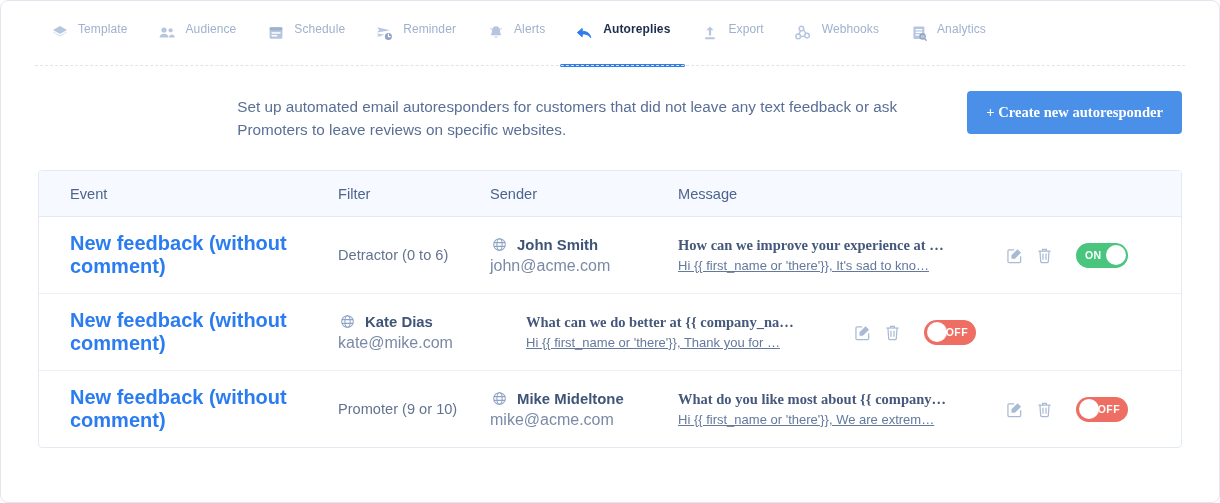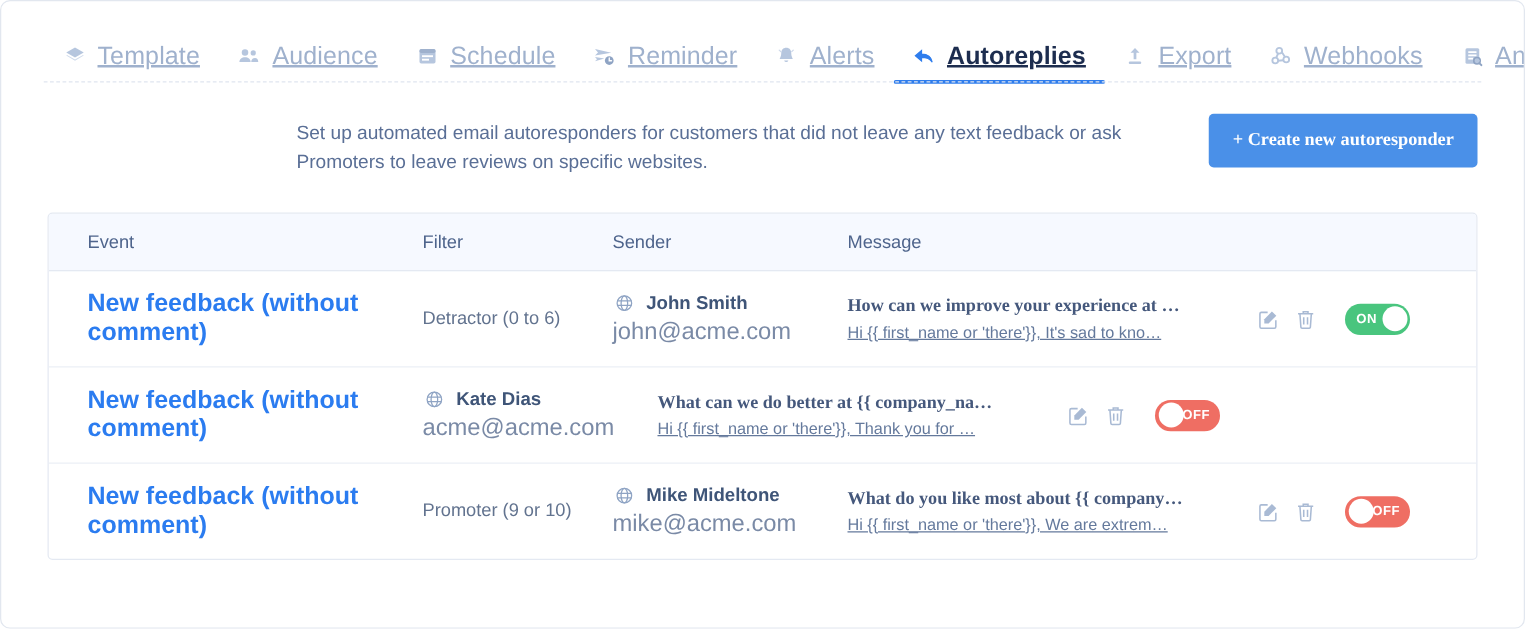--- a/index.html
+++ b/index.html
@@ -37,32 +37,31 @@
   }
   .tabbar:after {
     content: "";
     position: absolute;
     left: 34px; right: 34px;
     bottom: 3px;
     border-bottom: 1px dashed #dfe5ef;
   }
   .tab {
     display: flex;
-    align-items: center;
+    align-items: flex-start;
     gap: 9px;
     height: 66px;
     padding: 0 15px;
     box-sizing: border-box;
     cursor: pointer;
     position: relative;
     color: #9fb1cd;
-    font-size: 20px;
+    font-size: 12px;
     letter-spacing: 0.1px;
     padding-top: 22px;
-    text-decoration: underline;
   }
   .tab .tab-label { line-height: 1; }
   .tab.active { color: #1d2d4f; font-weight: bold; }
   .tab.active .ico svg { stroke: #2f7ded; fill: #2f7ded; }
   .tab.active:after {
     content: "";
     position: absolute;
     left: 0; right: 0;
     bottom: 0px;
     height: 3px;
@@ -149,21 +148,21 @@
     display: flex;
     align-items: center;
     gap: 8px;
     color: #3f5578;
     font-size: 14.9px;
     font-weight: bold;
     margin-bottom: 3px;
   }
   .sender-mail {
     color: #7a8aa6;
-    font-size: 19px;
+    font-size: 16px;
   }
   .msg-subject {
     color: #45587c;
     font-size: 14.5px;
     font-weight: bold;
     margin-bottom: 4px;
     white-space: nowrap;
     font-family: Liberation Serif, serif;
   }
   .msg-body {
@@ -390,21 +389,21 @@
         <div class="sender-name">
           <span class="ico">
             <svg width="15" height="15" viewBox="0 0 16 16" fill="none" stroke="#8fa4c4" stroke-width="1.1">
                 <circle cx="8" cy="8" r="6.2"></circle>
                 <ellipse cx="8" cy="8" rx="2.8" ry="6.2"></ellipse>
                 <path d="M1.9 6 H14.1 M1.9 10 H14.1"></path>
               </svg>
           </span>
           <span>Kate Dias</span>
         </div>
-        <div class="sender-mail">acme@acme.com</div>
+        <div class="sender-mail">kate@mike.com</div>
       </div>
       <div class="c-msg">
         <div class="msg-subject">What can we do better at {{ company_na…</div>
         <div class="msg-body">Hi {{ first_name or 'there'}}, Thank you for …</div>
       </div>
       <div class="c-act">
         <span class="act-icon">
           <svg width="19" height="19" viewBox="0 0 20 20" fill="none" stroke="#a9bad4" stroke-width="1.3">
               <path d="M16.5 10.8 V16.3 a1.2 1.2 0 0 1 -1.2 1.2 H4.3 a1.2 1.2 0 0 1 -1.2 -1.2 V5.3 a1.2 1.2 0 0 1 1.2 -1.2 H9.6"></path>
               <path d="M13.2 3.3 L16.9 7 L10.4 13.4 L6.8 13.4 L6.8 9.8 Z" fill="#a9bad4" stroke="none"></path>

